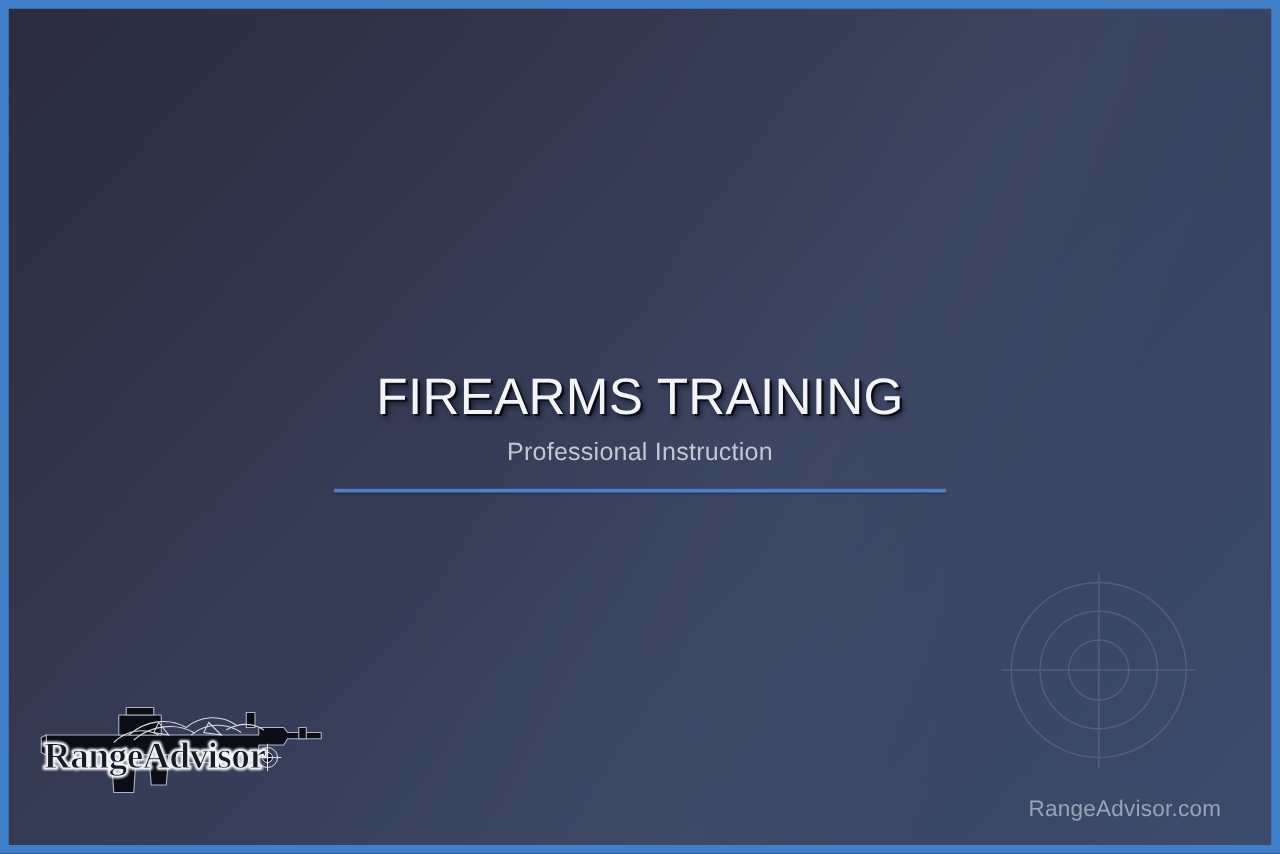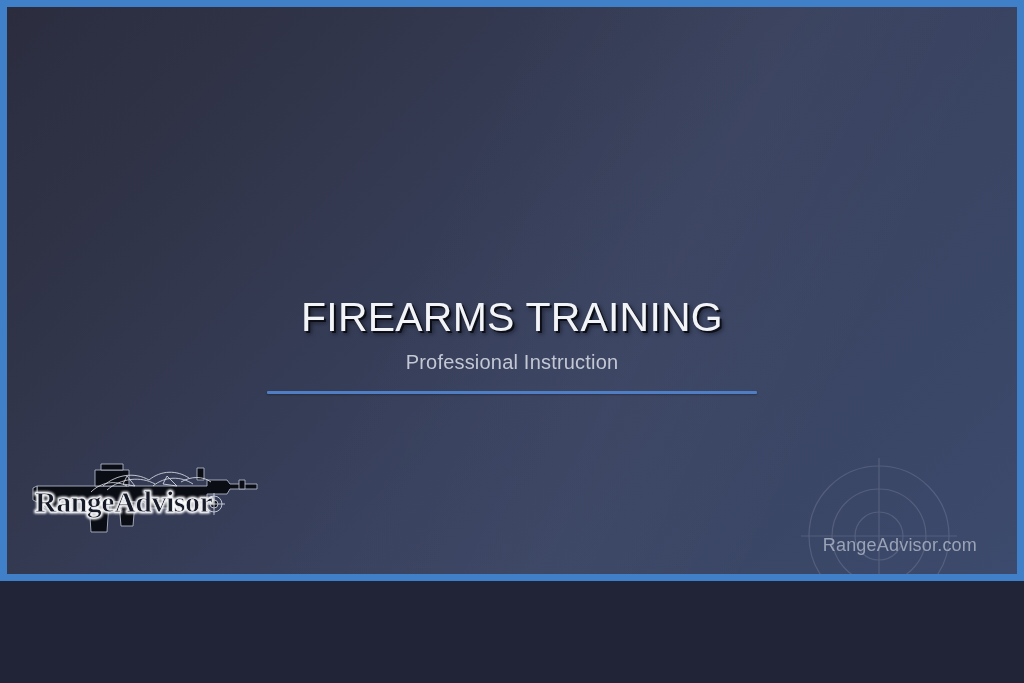--- a/index.html
+++ b/index.html
@@ -9,21 +9,21 @@
     background: #202436;
   }
   body {
     font-family: "Liberation Sans", sans-serif;
   }
 
   
   #slide {
     position: relative;
     width: 1024px;
-    height: 581px;
+    height: 683px;
     box-sizing: border-box;
     overflow: hidden;
     background: #3f80c8; 
   }
 
   #slide-inner {
     position: absolute;
     left: 7px;
     top: 7px;
     right: 7px;

